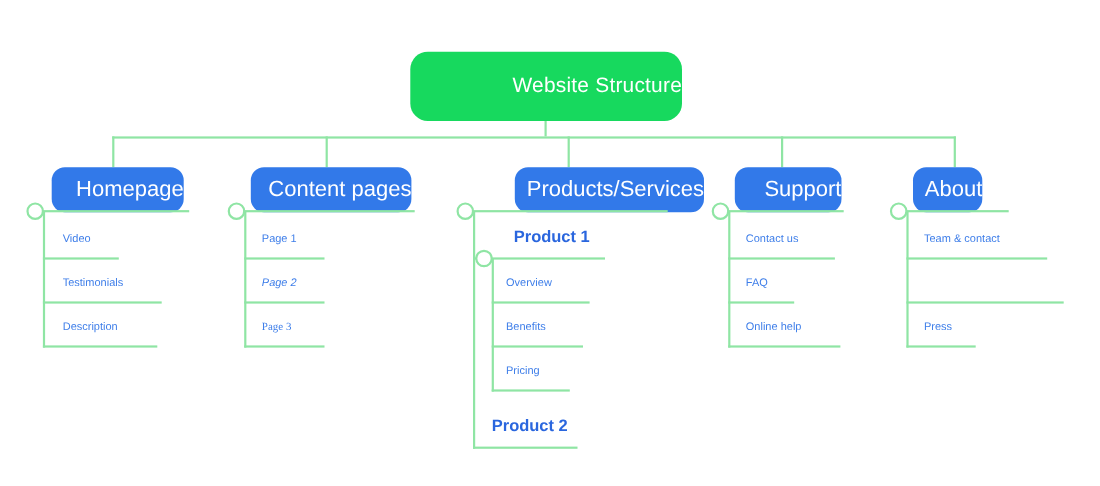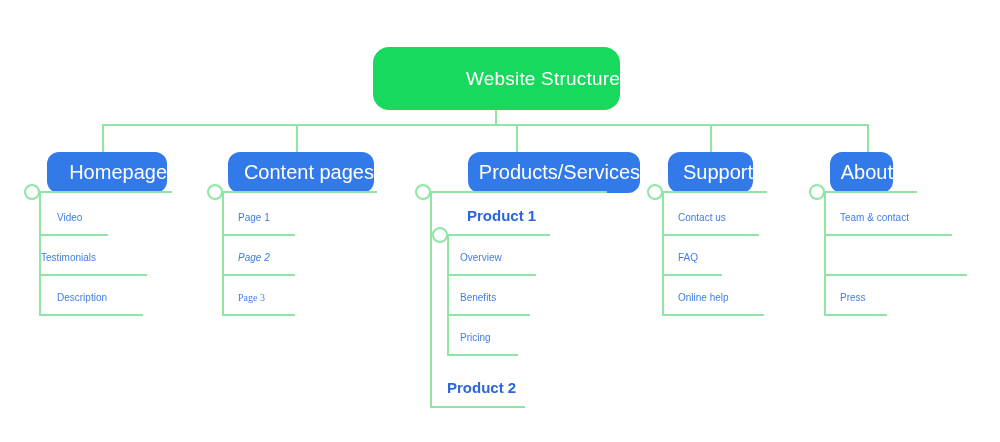--- a/index.html
+++ b/index.html
@@ -58,29 +58,29 @@
   <div class="vline" style="left:296px;top:124px;height:28px;"></div>
   <div class="vline" style="left:516px;top:124px;height:28px;"></div>
   <div class="vline" style="left:710px;top:124px;height:28px;"></div>
   <div class="vline" style="left:867px;top:124px;height:28px;"></div>
 
   <div class="node root-node" style="left:373px;width:247px;">Website Structure</div>
 
   <div class="node branch-node" style="left:47px;width:120px;">Homepage</div>
   <div class="node branch-node" style="left:228px;width:146px;">Content pages</div>
   <div class="node branch-node" style="left:437px;width:172px;margin-left:31px;">Products/Services</div>
-  <div class="node branch-node" style="left:668px;width:85px;">Support</div>
+  <div class="node branch-node" style="left:668px;width:97px;">Support</div>
   <div class="node branch-node" style="left:830px;width:63px;">About</div>
 
   <div class="hline" style="left:39px;top:191px;width:133px;"></div>
   <div class="vline" style="left:39px;top:192px;height:124px;"></div>
   <div class="circle" style="left:24px;top:184px;"></div>
   <div class="leaf" style="left:57px;top:208px;">Video</div>
   <div class="hline" style="left:39px;top:234px;width:69px;"></div>
-  <div class="leaf" style="left:41px;top:248px;">Testimonials</div>
+  <div class="leaf" style="left:57px;top:248px;">Testimonials</div>
   <div class="hline" style="left:39px;top:274px;width:108px;"></div>
   <div class="leaf" style="left:57px;top:288px;">Description</div>
   <div class="hline" style="left:39px;top:314px;width:104px;"></div>
 
   <div class="hline" style="left:222px;top:191px;width:155px;"></div>
   <div class="vline" style="left:222px;top:192px;height:124px;"></div>
   <div class="circle" style="left:207px;top:184px;"></div>
   <div class="leaf" style="left:238px;top:208px;">Page 1</div>
   <div class="hline" style="left:222px;top:234px;width:73px;"></div>
   <div class="leaf" style="left:238px;top:248px;font-style:italic;">Page 2</div>

